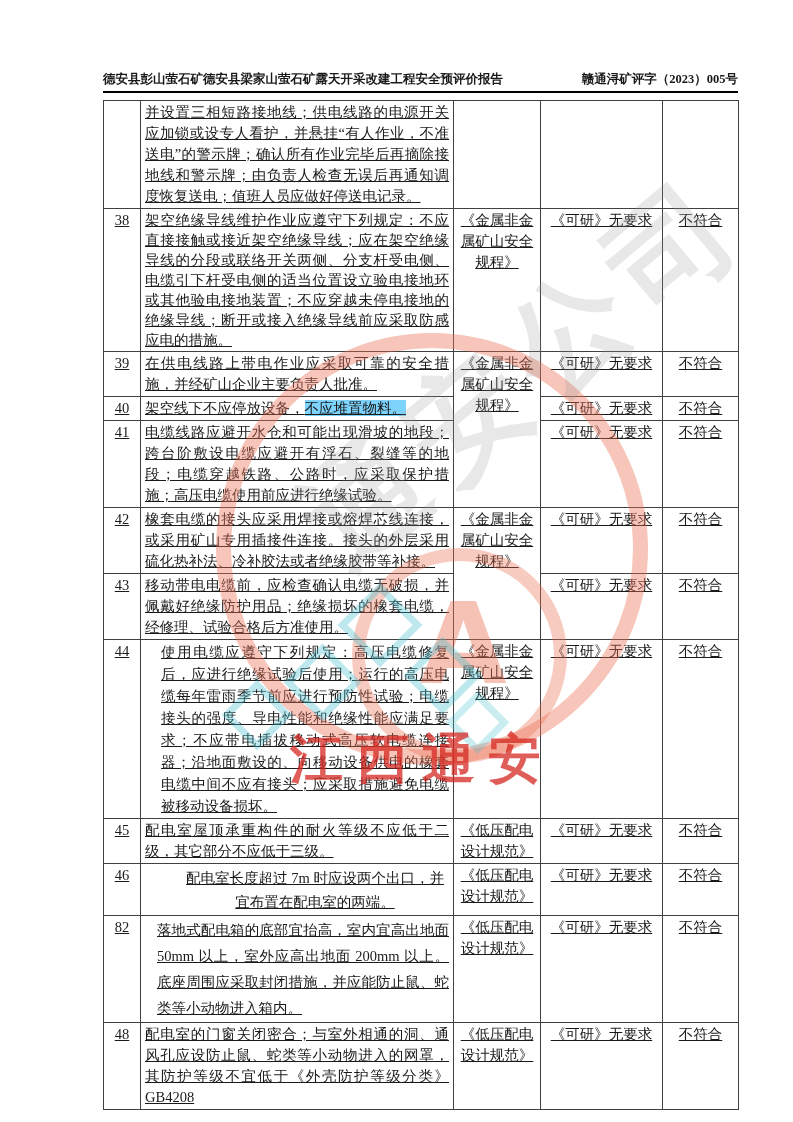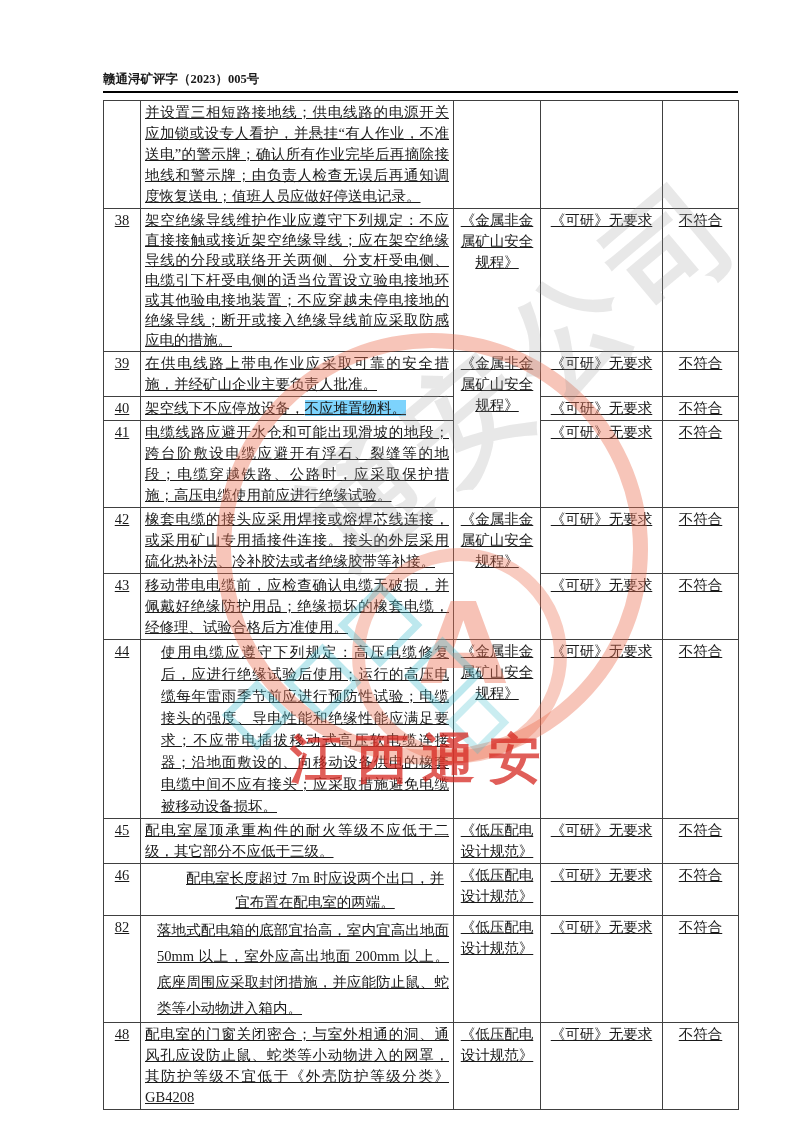--- a/index.html
+++ b/index.html
@@ -103,20 +103,21 @@
     position:absolute;left:0;top:1056px;width:100%;
     text-align:center;font-size:13px;
   }
 </style>
 </head>
 <body>
 
 <div class="page">
 
   <div class="header">
+    <span>德安县彭山萤石矿德安县梁家山萤石矿露天开采改建工程安全预评价报告</span>
     <span>赣通浔矿评字（2023）005号</span>
   </div>
 
   <table class="compliance">
     <colgroup>
       <col style="width:37px">
         <col style="width:313px">
         <col style="width:87px">
         <col style="width:122px">
         <col style="width:76px">

